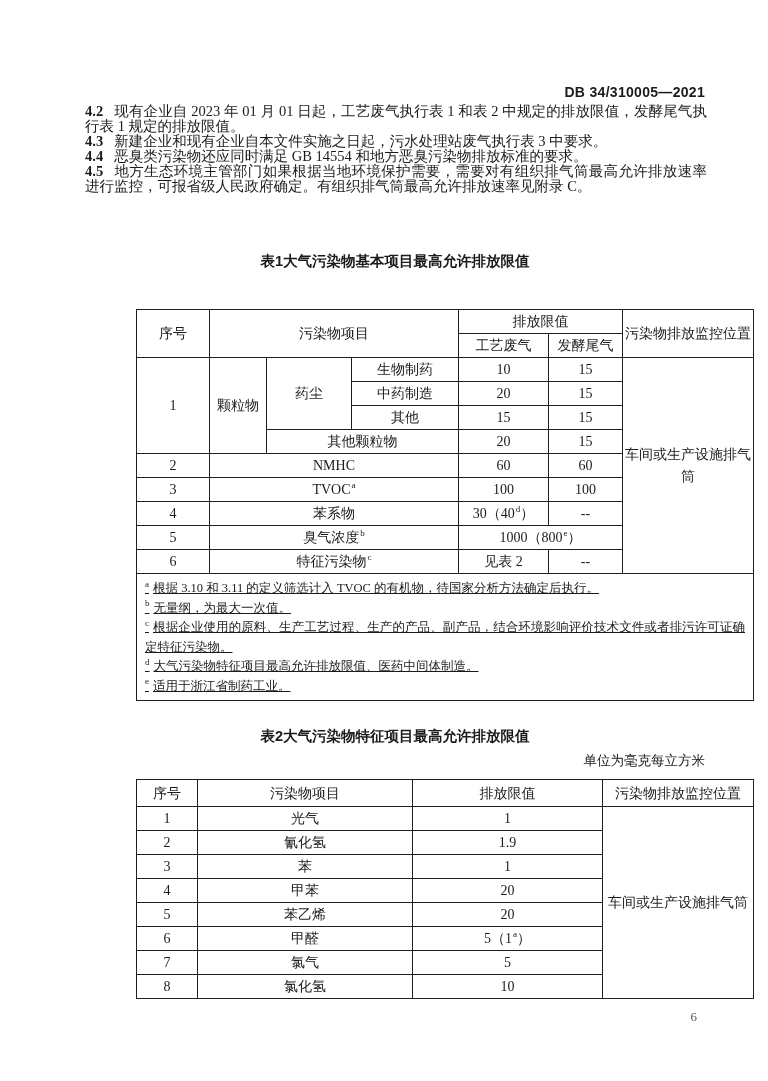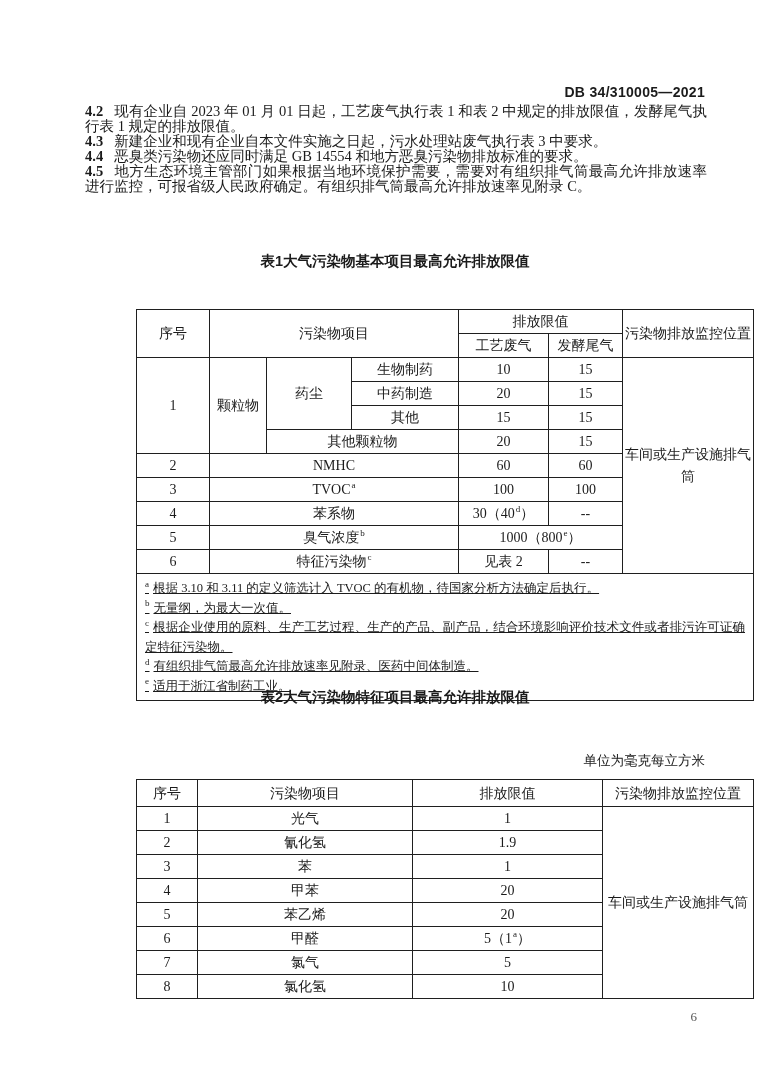--- a/index.html
+++ b/index.html
@@ -16,21 +16,21 @@
   }
   .paras{position:absolute;top:104px;left:85px;width:622px;}
   .clause{margin:0;line-height:15px;text-align:justify;}
   .cnum{font-weight:700;margin-right:11px;}
   .tbl-caption{
     position:absolute;left:85px;width:620px;text-align:center;
     font-family:"Liberation Sans","DejaVu Sans",sans-serif;
     font-weight:700;font-size:14.5px;
   }
   .cap1{top:252px;}
-  .cap2{top:688px;text-align:center;}
+  .cap2{top:727px;text-align:center;}
   .cap-text{}
   .unit-note{
     position:absolute;left:85px;width:620px;text-align:right;
     font-size:13.5px;
   }
   .unit1{top:283px;}
   .unit2{top:752px;text-align:right;}
   table{
     position:absolute;left:88px;border-collapse:collapse;table-layout:fixed;
     width:617px;font-size:14px;margin-left:48px;
@@ -144,21 +144,21 @@
         <td>6</td>
         <td colspan="3"><span>特征污染物</span><sup class="cell-sup">c</sup></td>
         <td>见表 2</td>
         <td>--</td>
       </tr>
       <tr>
         <td colspan="7" class="fn-cell">
           <div class="fn"><sup>a</sup><span>根据 3.10 和 3.11 的定义筛选计入 TVOC 的有机物，待国家分析方法确定后执行。</span></div>
           <div class="fn"><sup>b</sup><span>无量纲，为最大一次值。</span></div>
           <div class="fn"><sup>c</sup><span>根据企业使用的原料、生产工艺过程、生产的产品、副产品，结合环境影响评价技术文件或者排污许可证确定特征污染物。</span></div>
-          <div class="fn"><sup>d</sup><span>有组织排气筒最高允许排放速率见附录、医药中间体制造。</span></div>
+          <div class="fn"><sup>d</sup><span>大气污染物特征项目最高允许排放限值、医药中间体制造。</span></div>
           <div class="fn"><sup>e</sup><span>适用于浙江省制药工业。</span></div>
         </td>
       </tr>
     </tbody>
   </table>
 
   <div class="tbl-caption cap2"><span>表2</span><span class="cap-text">大气污染物特征项目最高允许排放限值</span></div>
   <div class="unit-note unit2">单位为毫克每立方米</div>
 
   <table class="t2">

